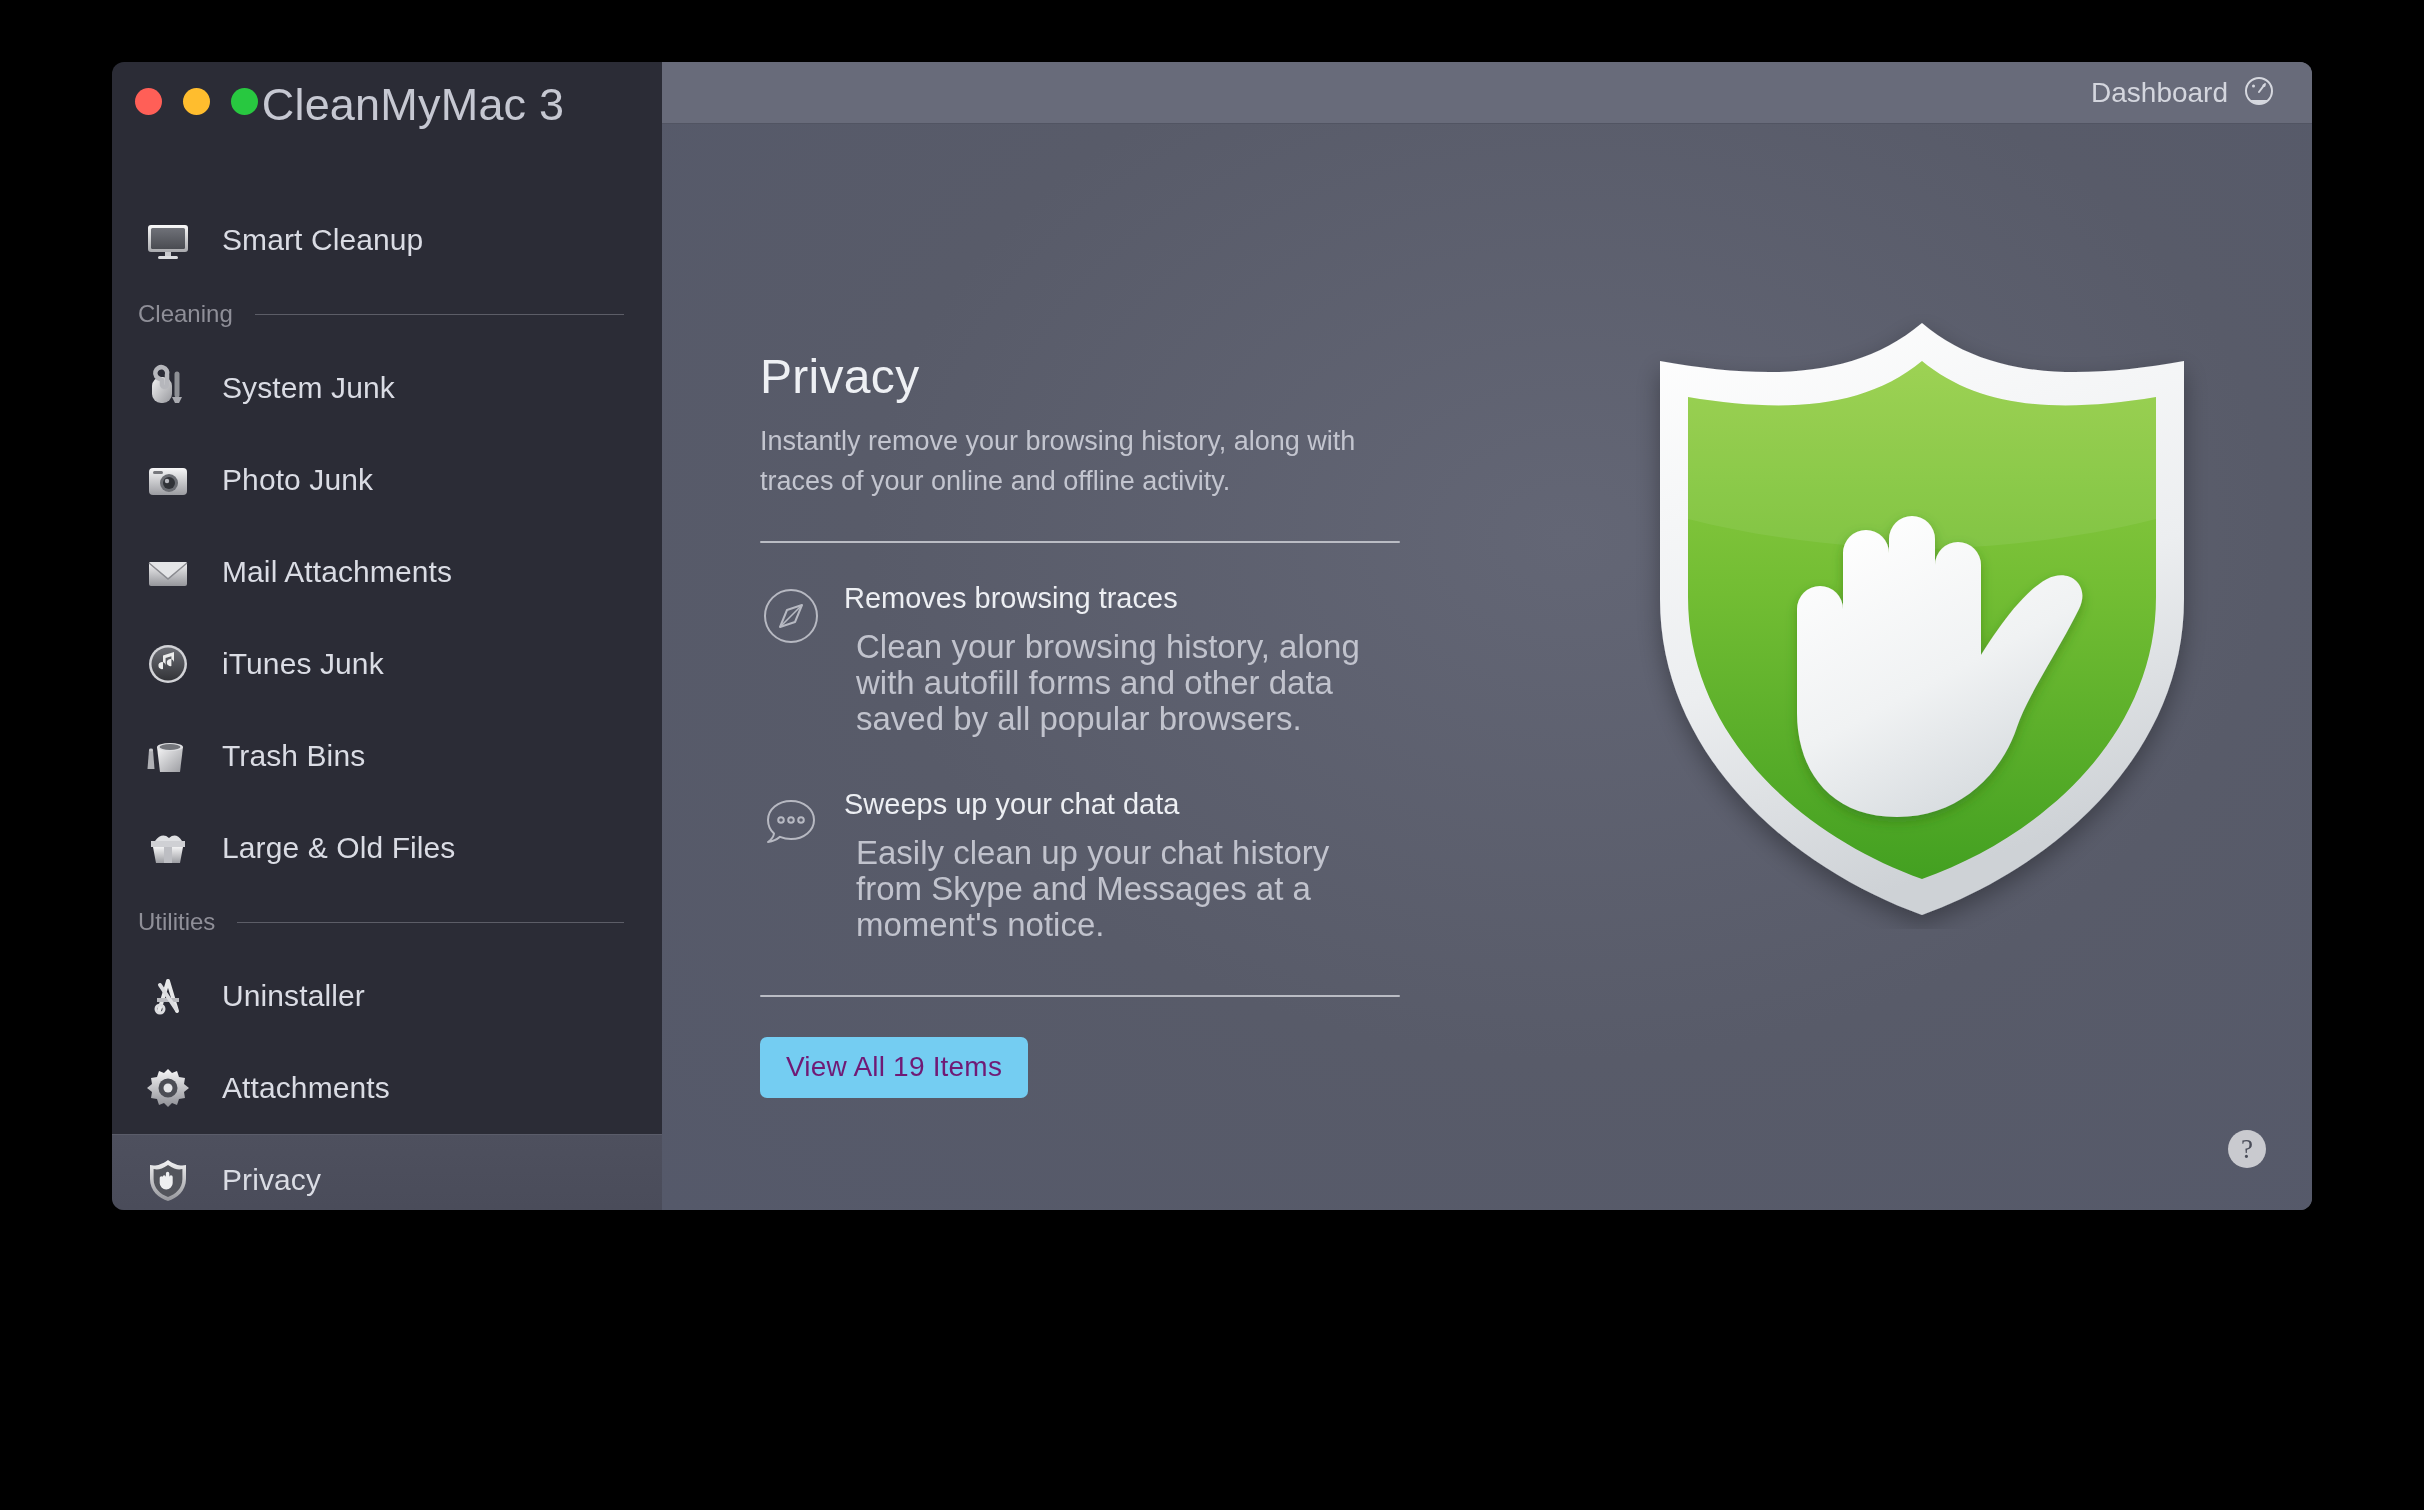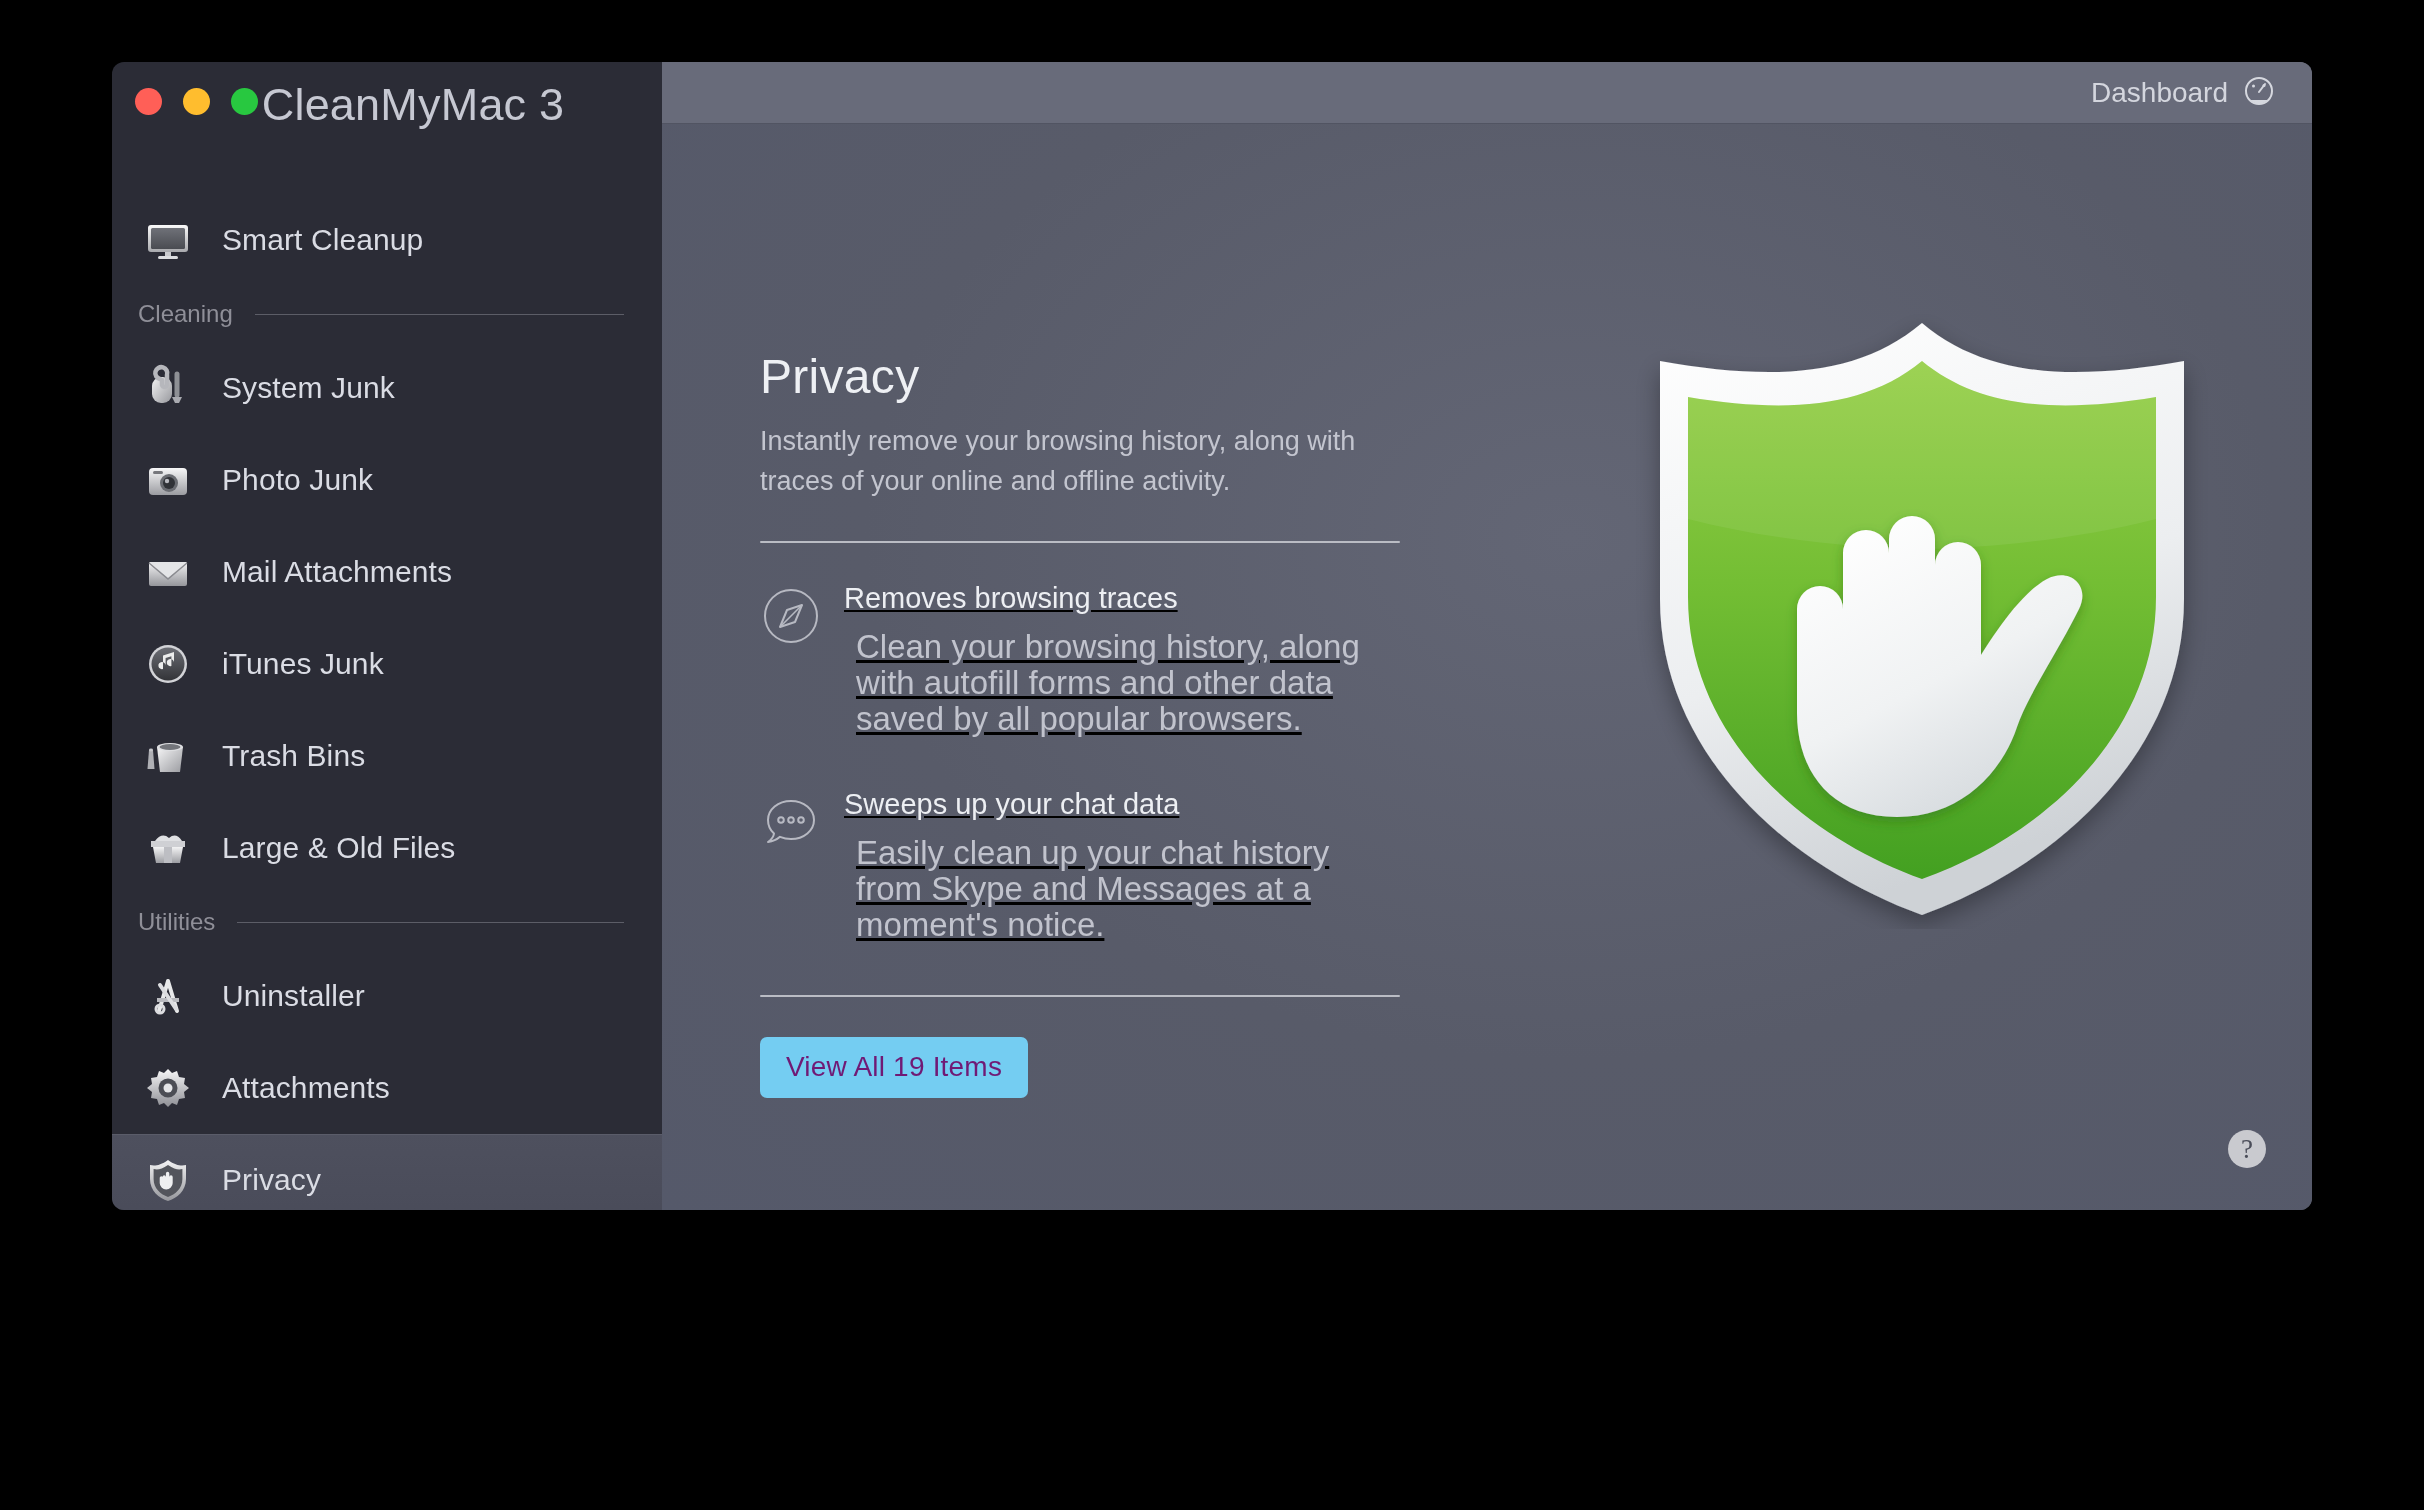--- a/index.html
+++ b/index.html
@@ -187,21 +187,21 @@
     display: flex;
     margin-top: 36px;
   }
   .feature-icon {
     width: 78px;
     flex: 0 0 78px;
     display: flex;
     justify-content: flex-start;
     padding-top: 6px;
   }
-  .feature-text { flex: 1; padding-left: 6px; text-decoration: underline; }
+  .feature-text { flex: 1; padding-left: 6px; }
   .feature-title {
     font-size: 29px;
     color: #edeff3;
     font-weight: 400;
     line-height: 38px;
     margin: 0 0 6px 0;
   }
   .feature-body {
     font-size: 33px;
     line-height: 36px;

